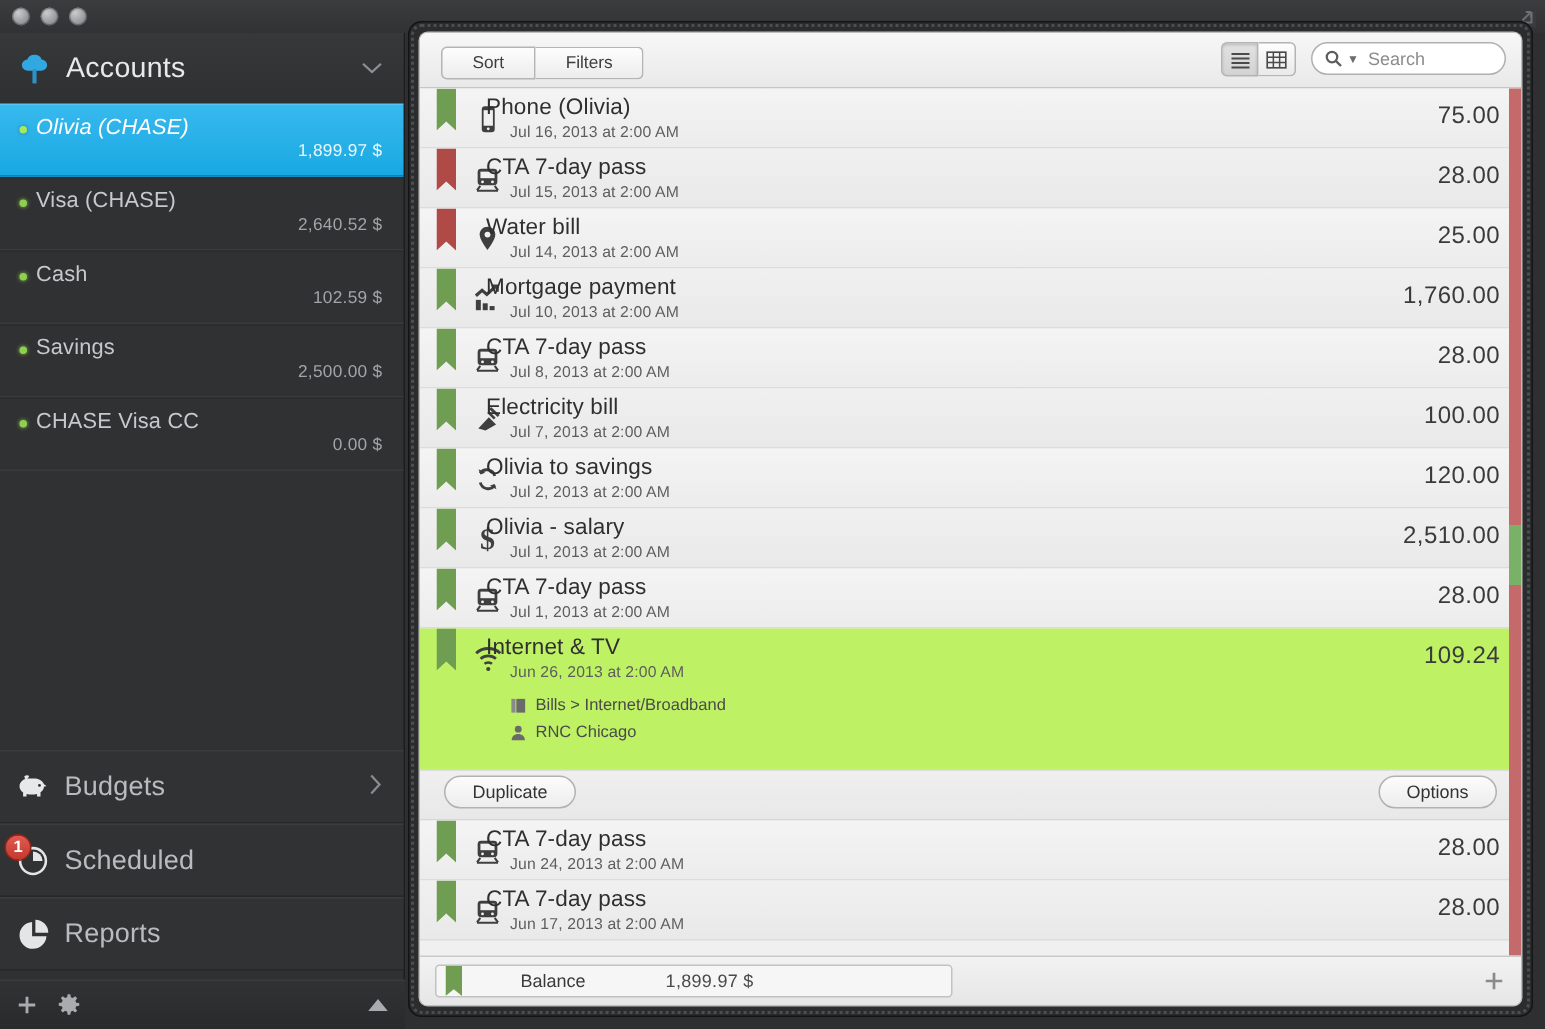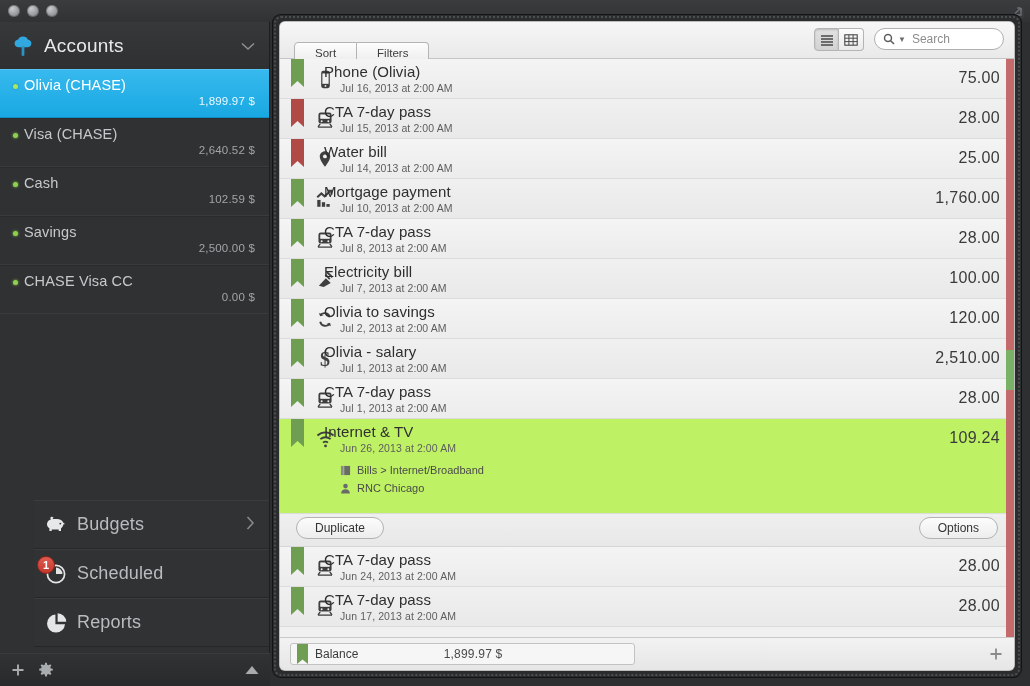--- a/index.html
+++ b/index.html
@@ -69,34 +69,33 @@
   }
   .acct .bal {
     position:absolute; right:14px; top:25px;
     font-size:11.5px; color:#a2a5a8; letter-spacing:.2px;
   }
   .acct.selected {
     background: linear-gradient(to bottom,#37b9ee 0%,#19a8e2 100%);
     border-top:1px solid #55c6f2;
     border-bottom:1px solid #0f8fc4;
   }
-  .acct.selected .nm { color:#ffffff; }
+  .acct.selected .nm { color:#ffffff;font-style:italic; }
   .acct.selected .bal { color:#eaf8ff; }
   .acct.selected .dot { background:#a8e85c; box-shadow:0 0 3px rgba(0,0,0,.25); }
 
   #sb-spacer { height:186px; }
 
   .navrow {
     position:relative; height:49px; display:flex; align-items:center;
     padding:0 14px 0 10px;
     border-top:1px solid #3b3c3e;
     border-bottom:1px solid #262729;
     background:#313234;
     cursor:default;
-    margin-left:34px;
   }
   .navrow .nicon { width:26px; height:24px; margin-right:7px; flex:0 0 auto; color:#e3e5e6; }
   .navrow .nlabel { font-size:18px; color:#b9bcbe; flex:1 1 auto; letter-spacing:.15px; }
   .navrow .ncaret { color:#8a8d90; font-size:14px; }
   #badge-scheduled {
     position:absolute; left:3px; top:6px; width:18px; height:18px; border-radius:50%;
     background: linear-gradient(to bottom,#e05b50,#c3392e);
     border:1px solid #8e241c;
     color:#fff; font-size:11px; line-height:16px; text-align:center; font-weight:bold;
   }
@@ -130,21 +129,21 @@
     overflow:hidden;
     box-shadow:0 0 0 1px #bdbdbd;
   }
 
   
   #toolbar {
     position:relative; height:37px;
     background: linear-gradient(to bottom,#f7f7f7 0%,#e9e9e9 100%);
     border-bottom:1px solid #c5c5c5;
   }
-  #segbtns { position:absolute; left:14px; top:20px; display:flex; }
+  #segbtns { position:absolute; left:14px; top:9px; display:flex; }
   .segbtn {
     height:22px; padding:0 20px;
     font-size:11.5px; color:#3d3d3d;
     background: linear-gradient(to bottom,#fdfdfd,#ececec);
     border:1px solid #b4b4b4;
     display:flex; align-items:center; justify-content:center;
     cursor:default;
   }
   .segbtn.first { border-radius:4px 0 0 4px; }
   .segbtn.last  { border-radius:0 4px 4px 0; border-left:none; }
@@ -242,20 +241,21 @@
     position:absolute; left:0; bottom:0; width:734px; height:33px;
     background: linear-gradient(to bottom,#f2f2f2,#e6e6e6);
     border-top:1px solid #c9c9c9;
     display:flex; align-items:center; padding:0 10px;
   }
   #balancepill {
     height:22px; width:345px;
     background:#f6f6f6; border:1px solid #c2c2c2; border-radius:3px;
     display:flex; align-items:center; padding:0 6px;
     position:relative;
+    gap:32px;
   }
   #balancepill .bflag { width:11px; height:20px; margin-right:7px; flex:0 0 auto; }
   #balancepill .blabel { font-size:12px; color:#3b3b3b; }
   #balancepill .bval { position:absolute; left:50%; transform:translateX(-32%); font-size:12px; color:#4a4a4a; letter-spacing:.2px; }
   #statusbar .sspacer { flex:1 1 auto; }
   #statusbar .plusbtn { color:#8a8a8a; display:flex; align-items:center; }
 </style>
 </head>
 <body>
 

